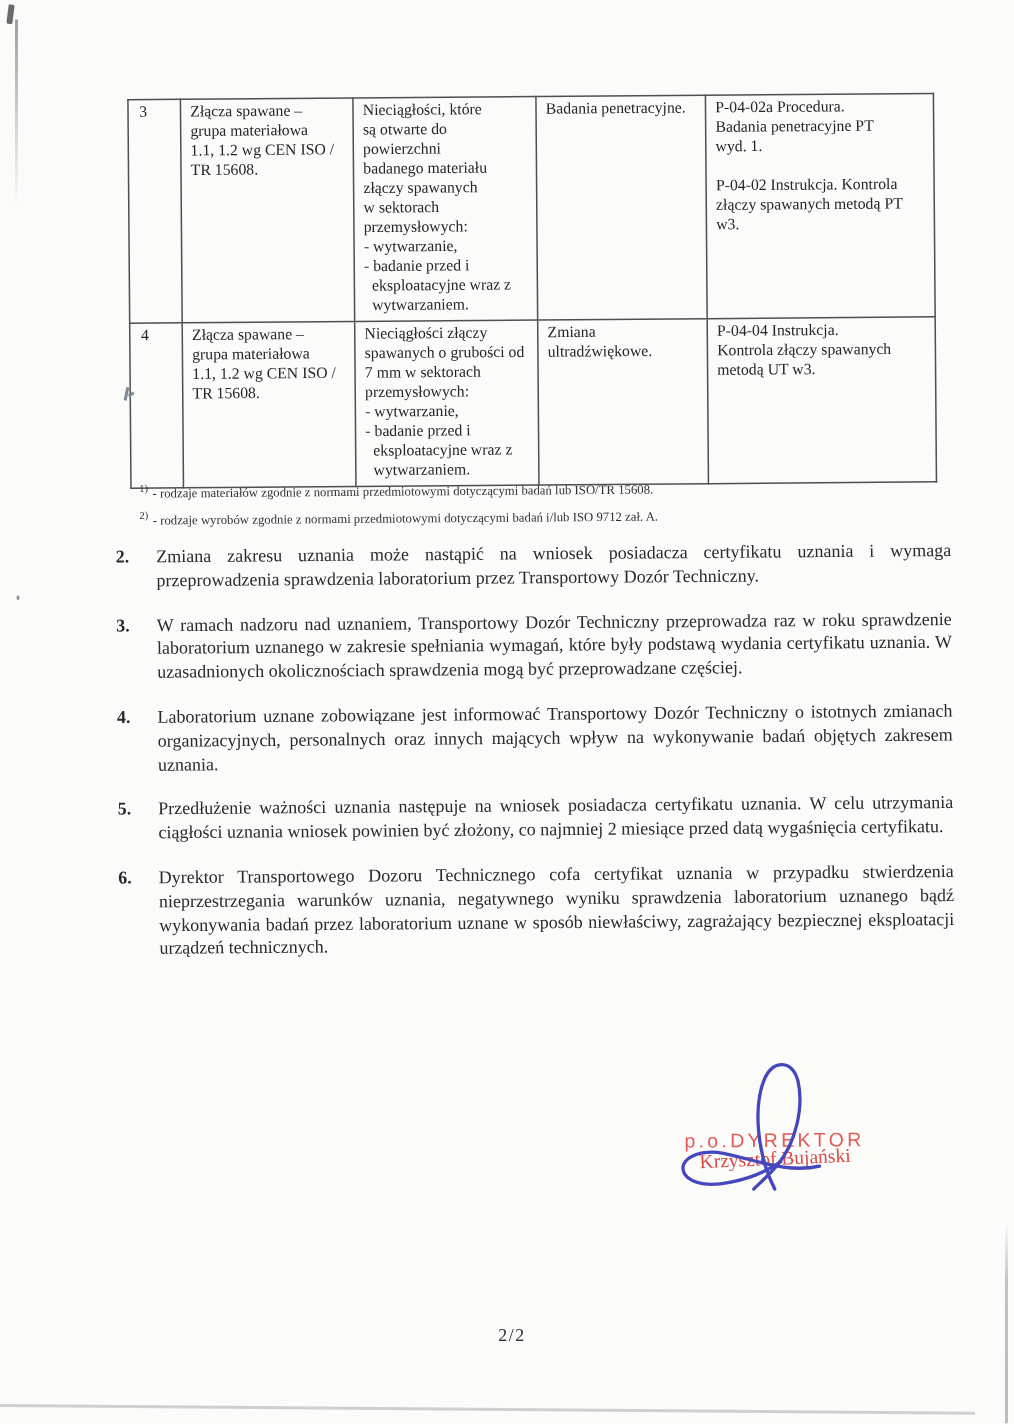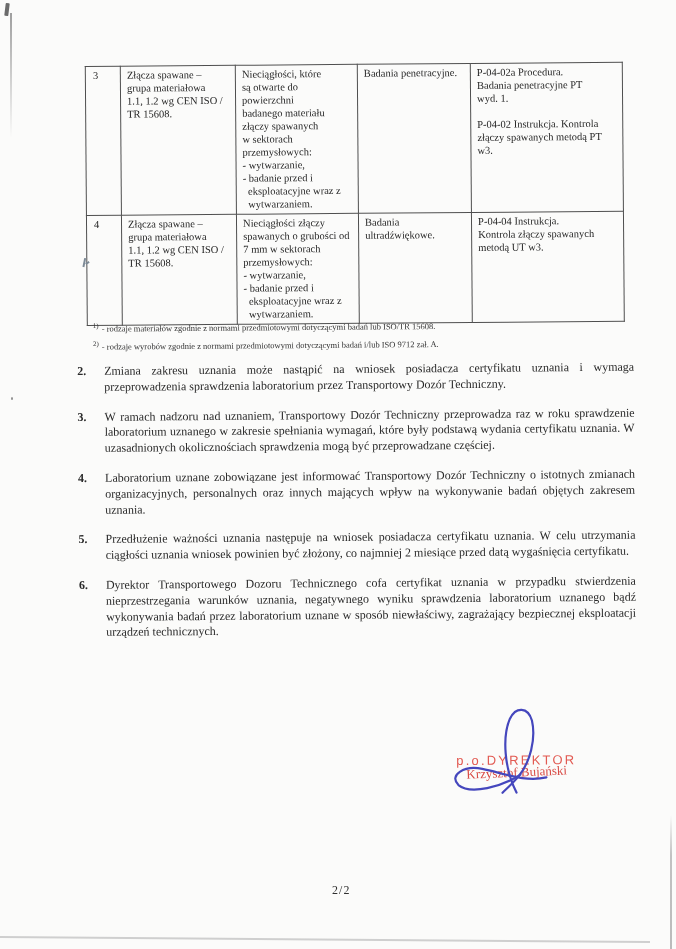--- a/index.html
+++ b/index.html
@@ -116,21 +116,21 @@
 1.1, 1.2 wg CEN ISO /
 TR 15608.</td>
         <td>Nieciągłości złączy
 spawanych o grubości od
 7 mm w sektorach
 przemysłowych:
 - wytwarzanie,
 - badanie przed i
   eksploatacyjne wraz z
   wytwarzaniem.</td>
-        <td>Badania
+        <td>Zmiana
 ultradźwiękowe.</td>
         <td>P-04-04 Instrukcja.
 Kontrola złączy spawanych
 metodą UT w3.</td>
       </tr>
     </tbody>
   </table>
 
   <div class="mark-k"></div>
 

